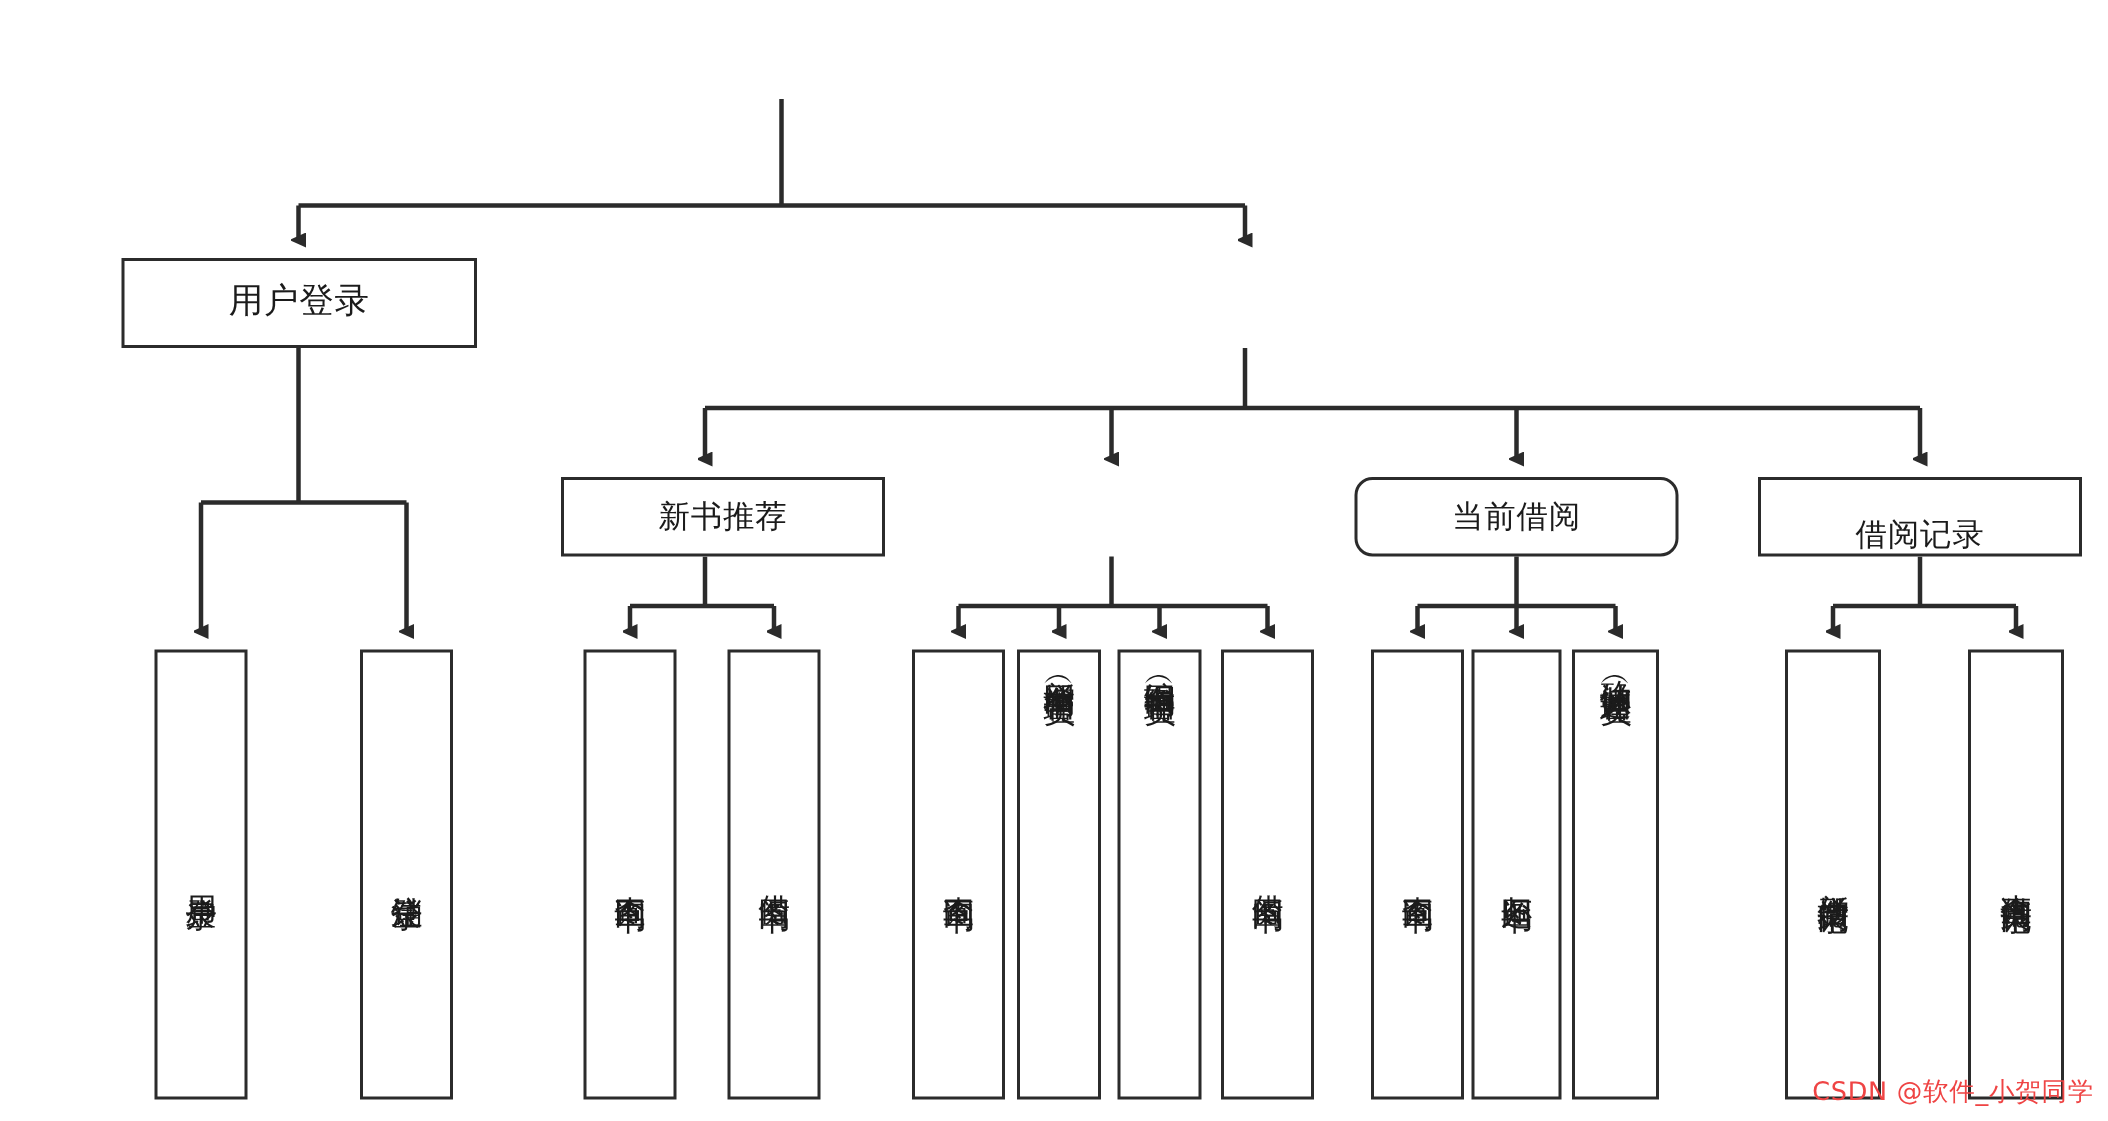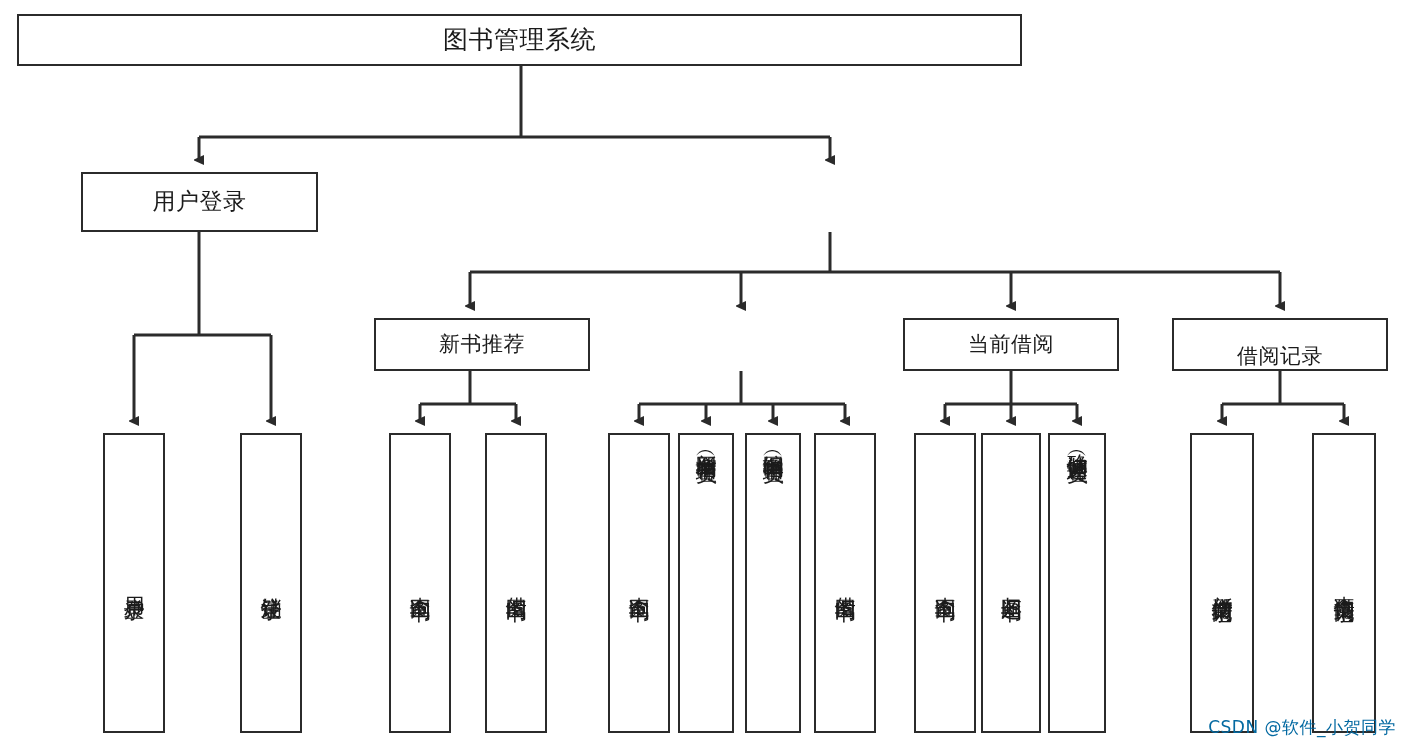--- a/index.html
+++ b/index.html
@@ -64,21 +64,21 @@
   }
   .node.leaf.centered {
     align-items: center;
     padding-top: 0;
   }
   #watermark {
     position: absolute;
     right: 9px;
     bottom: 8px;
     font-size: 17px;
-    color: #0369a1;
+    color: #ef4444;
     white-space: nowrap;
     z-index: 5;
     letter-spacing: 0.5px;
   }
 </style>
 </head>
 <body>
 
 <div id="canvas">
 
@@ -125,32 +125,29 @@
       <path d="M1011,404 L1011,421" marker-end="url(#arrow)"></path>
       <path d="M1077,404 L1077,421" marker-end="url(#arrow)"></path>
 
       <path d="M1280,371 L1280,404"></path>
       <path d="M1222,404 L1344,404"></path>
       <path d="M1222,404 L1222,421" marker-end="url(#arrow)"></path>
       <path d="M1344,404 L1344,421" marker-end="url(#arrow)"></path>
     </g>
   </svg>
 
-  <div class="node root" style="left: 17px; top: 14px; width: 1005px; height: 52px;">
-    <span class="lbl">图书管理系统</span>
-  </div>
 
   <div class="node level2" style="left: 81px; top: 172px; width: 237px; height: 60px;">
     <span class="lbl">用户登录</span>
   </div>
 
   <div class="node level3" style="left: 362px; top: 318px; width: 216px; height: 53px; margin-left: 12px;">
     <span class="lbl">新书推荐</span>
   </div>
-  <div class="node level3" style="left: 903px; top: 318px; width: 216px; height: 53px;">
+  <div class="node level3" style="left: 903px; top: 318px; width: 216px; height: 53px; border-radius: 12px;">
     <span class="lbl">当前借阅</span>
   </div>
   <div class="node level3" style="left: 1172px; top: 318px; width: 216px; height: 53px; align-items: flex-end;">
     <span class="lbl">借阅记录</span>
   </div>
 
   <div class="node leaf centered" style="left: 103px; top: 433px; width: 62px; height: 300px;">
     <span class="lbl">用户登录</span>
   </div>
   <div class="node leaf centered" style="left: 240px; top: 433px; width: 62px; height: 300px;">

